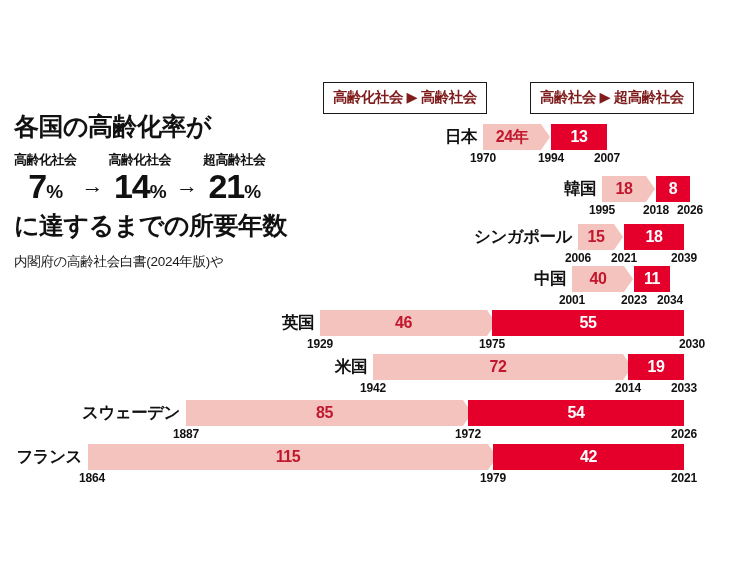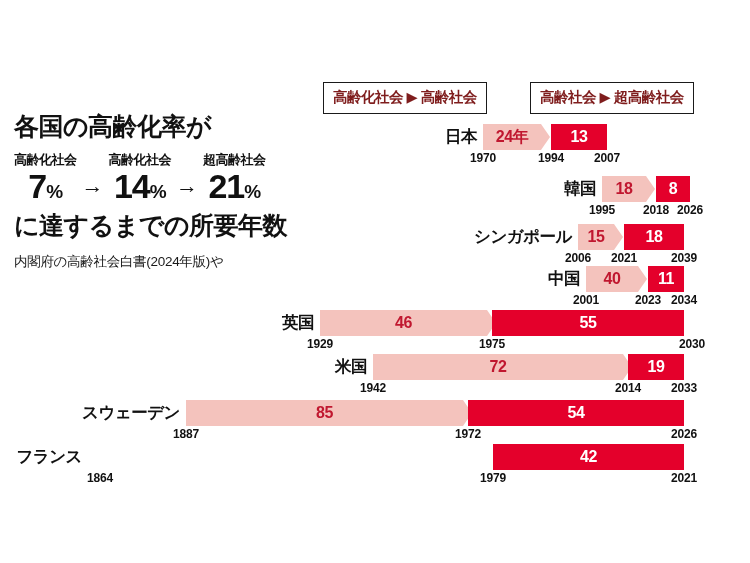--- a/index.html
+++ b/index.html
@@ -236,21 +236,21 @@
       <div class="bar pink" style="left: 0px; width: 36px;">
         <span class="bar-val">15</span>
       </div>
       <div class="bar red" style="left: 46px; width: 60px;">
         <span class="bar-val">18</span>
       </div>
       <div class="yr start" style="left: 0px;">2006</div>
       <div class="yr mid" style="left: 46px;">2021</div>
       <div class="yr end" style="left: 106px;">2039</div>
     </div>
-    <div class="row" style="left: 586px; top: 266px; width: 118px;">
+    <div class="row" style="left: 572px; top: 266px; width: 118px;">
       <div class="row-label">中国</div>
       <div class="bar pink" style="left: 0px; width: 52px;">
         <span class="bar-val">40</span>
       </div>
       <div class="bar red" style="left: 62px; width: 36px;">
         <span class="bar-val">11</span>
       </div>
       <div class="yr start" style="left: 0px;">2001</div>
       <div class="yr mid" style="left: 62px;">2023</div>
       <div class="yr end" style="left: 98px;">2034</div>
@@ -286,20 +286,23 @@
       </div>
       <div class="bar red" style="left: 282px; width: 216px;">
         <span class="bar-val">54</span>
       </div>
       <div class="yr start" style="left: 0px;">1887</div>
       <div class="yr mid" style="left: 282px;">1972</div>
       <div class="yr end" style="left: 498px;">2026</div>
     </div>
     <div class="row" style="left: 88px; top: 444px; width: 596px;">
       <div class="row-label">フランス</div>
+      <div class="bar pink" style="left: 0px; width: 400px;">
+        <span class="bar-val">115</span>
+      </div>
       <div class="bar red" style="left: 405px; width: 191px;">
         <span class="bar-val">42</span>
       </div>
-      <div class="yr start" style="left: 12px;">1864</div>
+      <div class="yr start" style="left: 4px;">1864</div>
       <div class="yr mid" style="left: 405px;">1979</div>
       <div class="yr end" style="left: 596px;">2021</div>
     </div>
   </div>
 
 </body></html>

